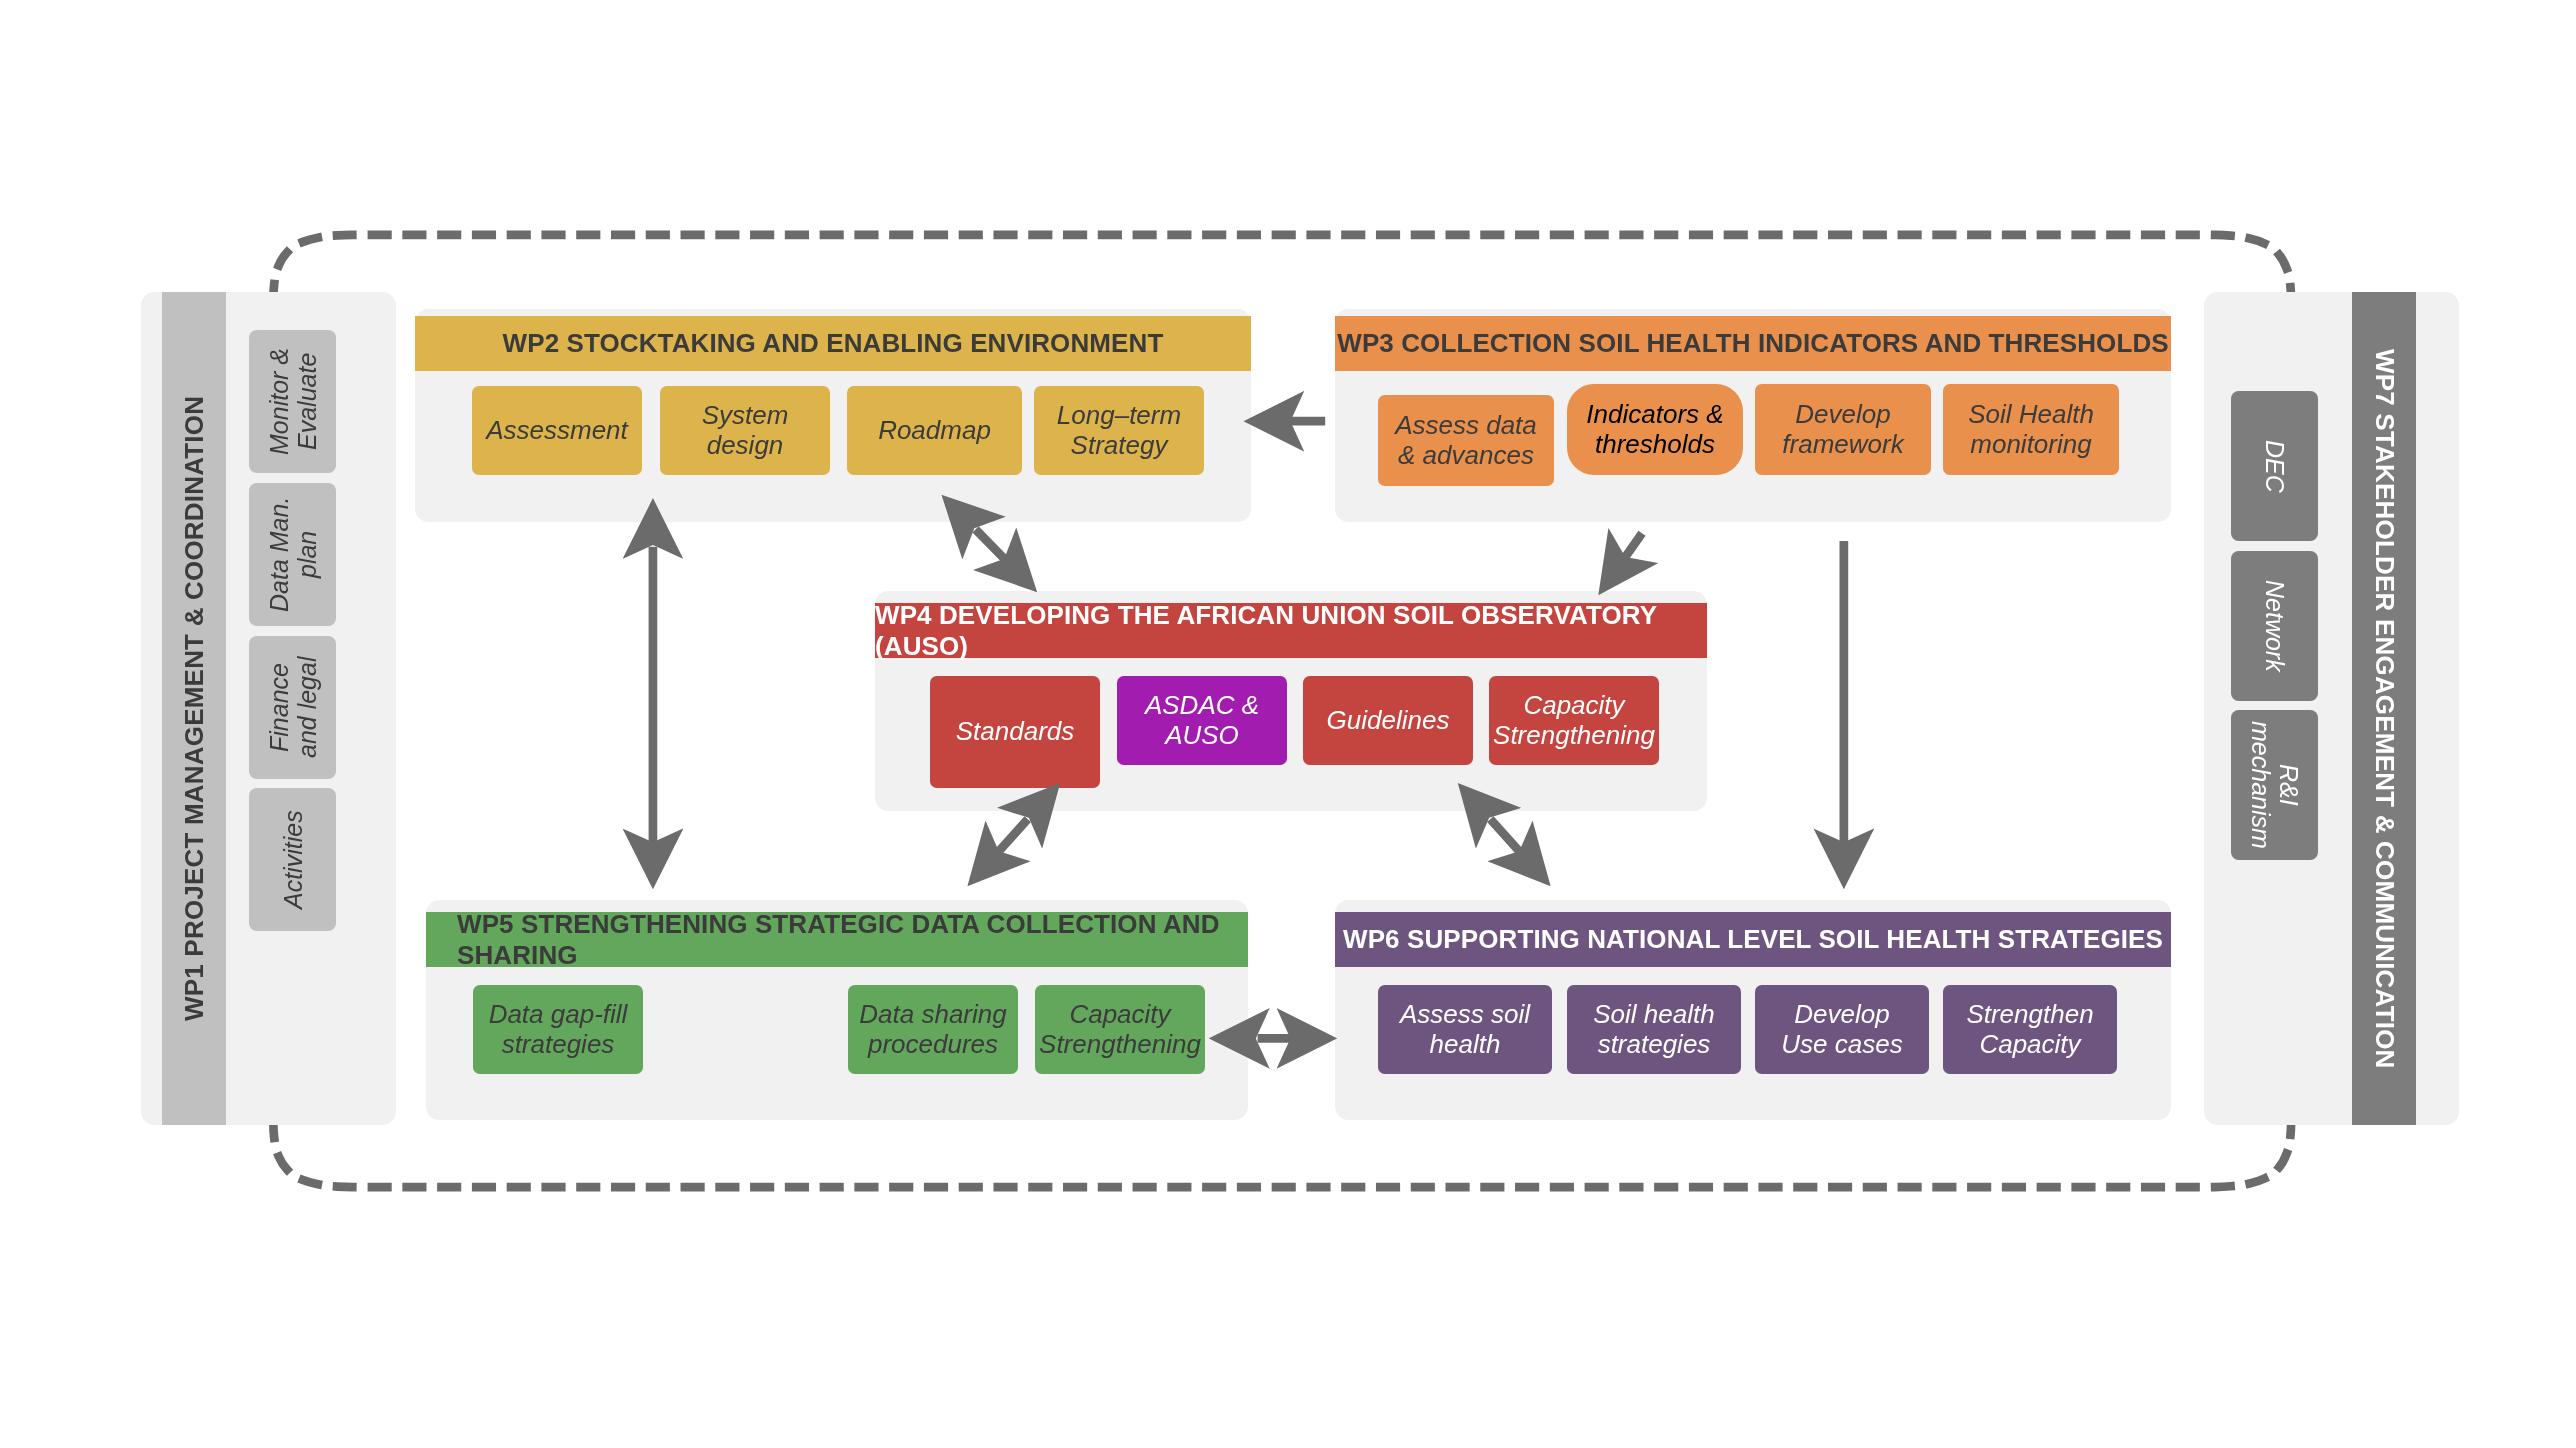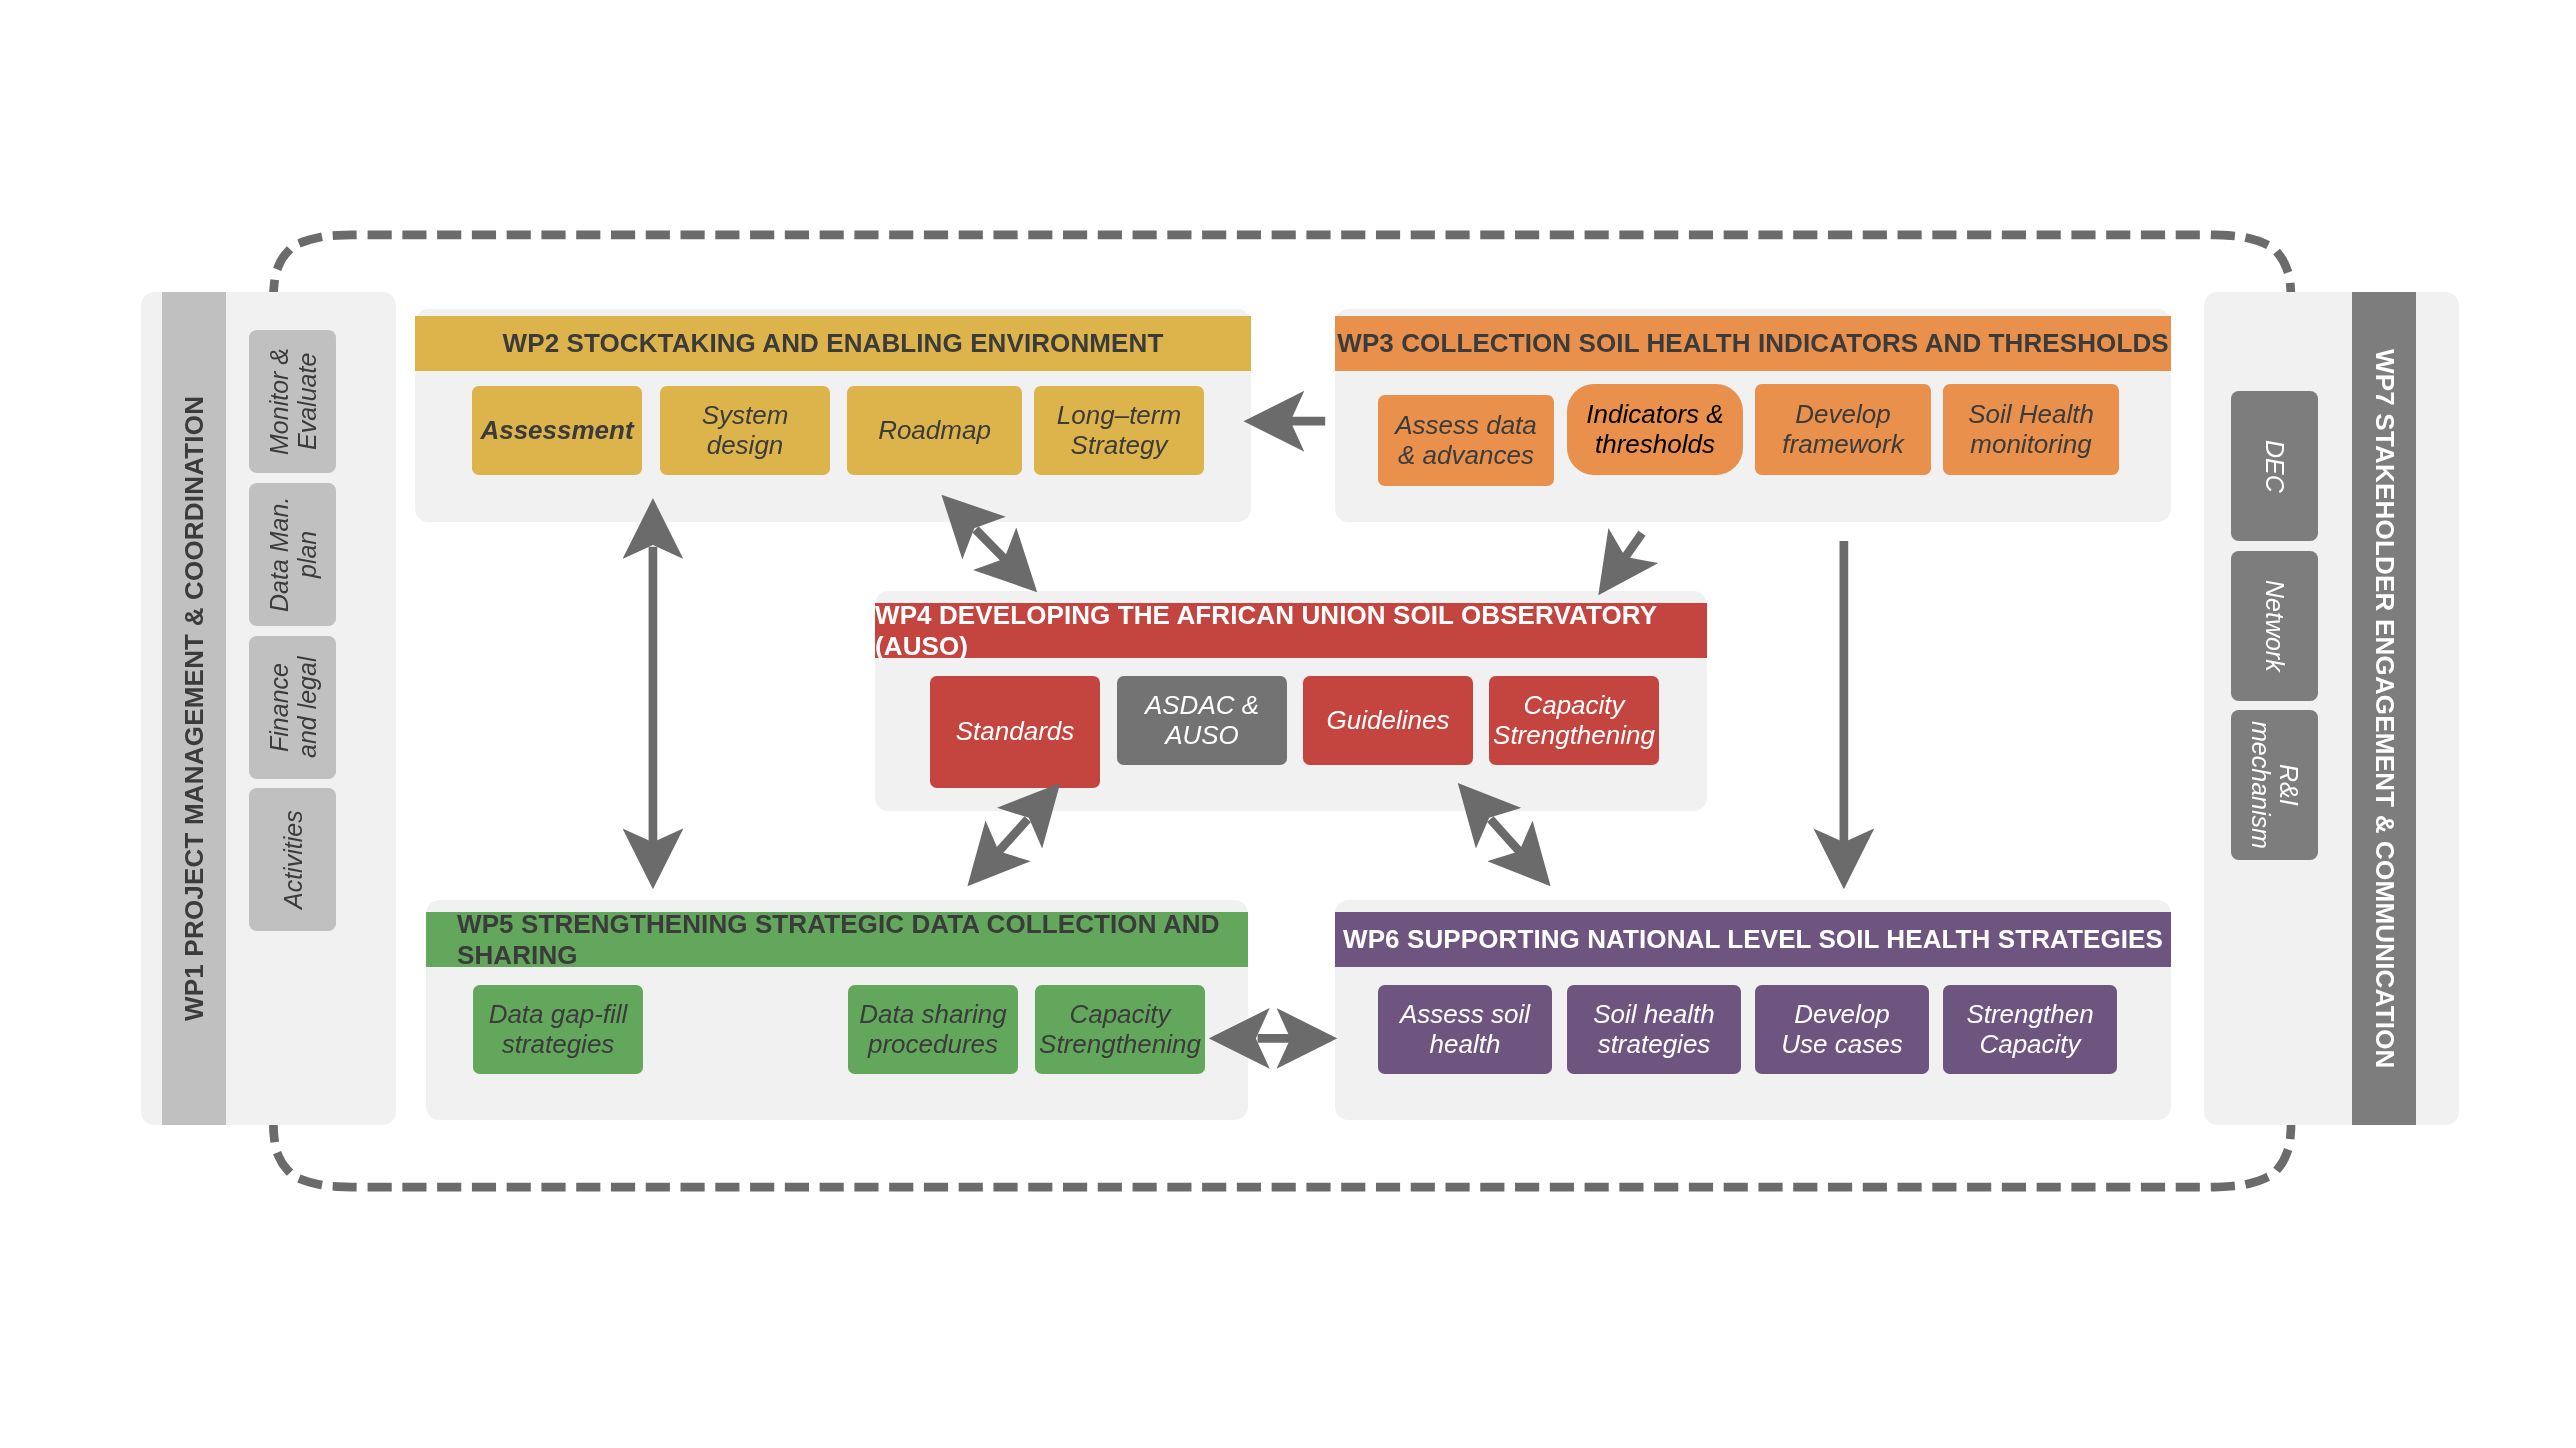--- a/index.html
+++ b/index.html
@@ -88,21 +88,21 @@
   </div>
   <div class="side-chip dark" style="left:2231px;top:710px;width:87px;height:150px;font-size:25px;white-space:pre-line;">
     <span>R&amp;I
 mechanism</span>
   </div>
 
   <div class="panel" style="left:415px;top:309px;width:836px;height:213px;"></div>
   <div class="wp-header" style="left:415px;top:316px;width:836px;height:55px;background:#dcb44b;color:#3b3b3b;">
     <span>WP2 STOCKTAKING AND ENABLING ENVIRONMENT</span>
   </div>
-  <div class="wp-chip" style="left:472px;top:386px;width:170px;height:89px;background:#dcb44b;color:#3b3b3b;white-space:pre-line;font-weight:bold;">
+  <div class="wp-chip" style="left:472px;top:386px;width:170px;height:89px;background:#dcb44b;color:#3b3b3b;white-space:pre-line;">
     <span>Assessment</span>
   </div>
   <div class="wp-chip" style="left:660px;top:386px;width:170px;height:89px;background:#dcb44b;color:#3b3b3b;white-space:pre-line;">
     <span>System
 design</span>
   </div>
   <div class="wp-chip" style="left:847px;top:386px;width:175px;height:89px;background:#dcb44b;color:#3b3b3b;white-space:pre-line;align-items:center;">
     <span>Roadmap</span>
   </div>
   <div class="wp-chip" style="left:1034px;top:386px;width:170px;height:89px;background:#dcb44b;color:#3b3b3b;white-space:pre-line;">
@@ -131,21 +131,21 @@
 monitoring</span>
   </div>
 
   <div class="panel" style="left:875px;top:591px;width:832px;height:220px;"></div>
   <div class="wp-header" style="left:875px;top:603px;width:832px;height:55px;background:#c4453f;color:#ffffff;">
     <span>WP4 DEVELOPING THE AFRICAN UNION SOIL OBSERVATORY (AUSO)</span>
   </div>
   <div class="wp-chip" style="left:930px;top:676px;width:170px;height:112px;background:#c4453f;color:#ffffff;white-space:pre-line;">
     <span>Standards</span>
   </div>
-  <div class="wp-chip" style="left:1117px;top:676px;width:170px;height:89px;background:#737373;color:#ffffff;white-space:pre-line;">
+  <div class="wp-chip" style="left:1117px;top:676px;width:170px;height:89px;background:#a21caf;color:#ffffff;white-space:pre-line;">
     <span>ASDAC &amp;
 AUSO</span>
   </div>
   <div class="wp-chip" style="left:1303px;top:676px;width:170px;height:89px;background:#c4453f;color:#ffffff;white-space:pre-line;">
     <span>Guidelines</span>
   </div>
   <div class="wp-chip" style="left:1489px;top:676px;width:170px;height:89px;background:#c4453f;color:#ffffff;white-space:pre-line;">
     <span>Capacity
 Strengthening</span>
   </div>

